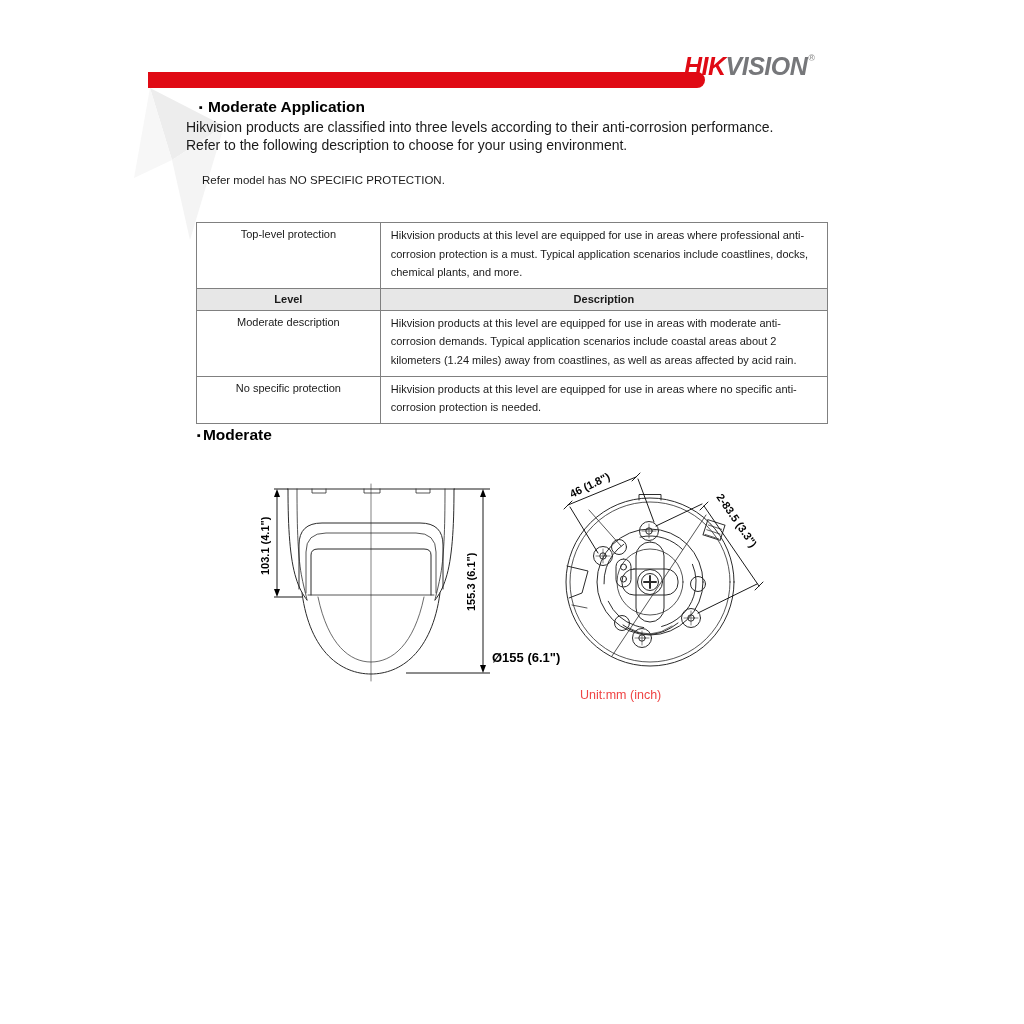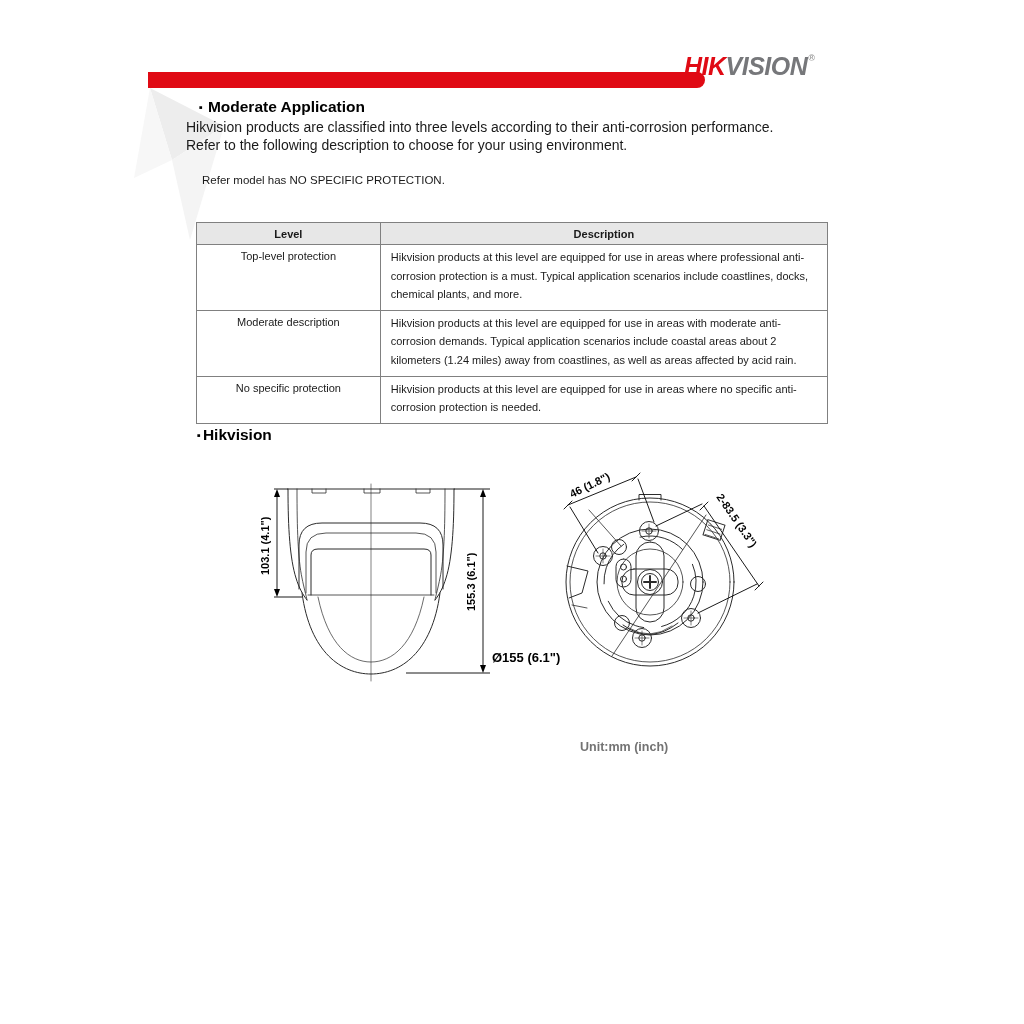--- a/index.html
+++ b/index.html
@@ -36,21 +36,21 @@
   .level-table col.c1{width:184px;} .level-table col.c2{width:448px;}
   .level-table td.lvl{text-align:center;vertical-align:top;padding:5px 4px 0 4px;}
   .level-table td.desc{vertical-align:top;padding:3px 10px 6px 10px;line-height:18.6px;}
 
   
   .svg-abs{position:absolute;}
   #side-view{left:256px;top:477px;}
   #bottom-view{left:488px;top:453px;}
   .dim-label{font:bold 11px "Liberation Sans",sans-serif;fill:#000;}
   .dim-label-lg{font:bold 13px "Liberation Sans",sans-serif;fill:#000;}
-  .unit-note{position:absolute;left:580px;top:740px;font-size:12.5px;font-weight:bold;color:#737373;}
+  .unit-note{position:absolute;left:580px;top:688px;font-size:12.5px;font-weight:normal;color:#ef4444;}
 </style>
 </head>
 <body>
 
 <div class="page">
 
   <div class="logo">
     <span class="hik">HIK</span><span class="vision">VISION</span><span class="reg">®</span>
   </div>
 
@@ -69,41 +69,41 @@
   <div class="intro">Hikvision products are classified into three levels according to their anti-corrosion performance. Refer to the following description to choose for your using environment.</div>
   <div class="model-note">Refer model has NO SPECIFIC PROTECTION.</div>
 
   <table class="level-table">
     <colgroup>
         <col class="c1">
         <col class="c2">
       </colgroup>
     <tbody>
         <tr>
+      <td class="lvl">Top-level protection</td>
+      <td class="desc">Hikvision products at this level are equipped for use in areas where professional anti-corrosion protection is a must. Typical application scenarios include coastlines, docks, chemical plants, and more.</td>
+    </tr>
+    <tr>
       <th>Level</th>
       <th>Description</th>
-    </tr>
-    <tr>
-      <td class="lvl">Top-level protection</td>
-      <td class="desc">Hikvision products at this level are equipped for use in areas where professional anti-corrosion protection is a must. Typical application scenarios include coastlines, docks, chemical plants, and more.</td>
     </tr>
     <tr>
       <td class="lvl">Moderate description</td>
       <td class="desc">Hikvision products at this level are equipped for use in areas with moderate anti-corrosion demands. Typical application scenarios include coastal areas about 2 kilometers (1.24 miles) away from coastlines, as well as areas affected by acid rain.</td>
     </tr>
     <tr>
       <td class="lvl">No specific protection</td>
       <td class="desc">Hikvision products at this level are equipped for use in areas where no specific anti-corrosion protection is needed.</td>
     </tr>
   </tbody>
     </table>
 
   <div class="sec-head" id="head-dimension">
     <span class="bullet">▪</span>
-    <span>Hikvision</span>
+    <span>Moderate</span>
   </div>
 
   <svg class="svg-abs" id="side-view" width="240" height="215" viewBox="0 0 240 215">
     <g stroke="#2b2b2b" fill="none" stroke-width="1" stroke-linecap="round" stroke-linejoin="round">
       <path d="M32,12 L198,12"></path>
       <path d="M56,12 L56,16 L70,16 L70,12 M108,12 L108,16 L124,16 L124,12 M160,12 L160,16 L174,16 L174,12" stroke-width="0.8"></path>
       <path d="M32,12 C32,52 34,82 40,101 C43,111 47,118 51,123"></path>
       <path d="M41,12 C41,52 42,82 46,101 C48,111 50,118 51,123" stroke-width="0.8"></path>
       <path d="M198,12 C198,52 196,82 190,101 C187,111 183,118 179,123"></path>
       <path d="M189,12 C189,52 188,82 184,101 C182,111 180,118 179,123" stroke-width="0.8"></path>

